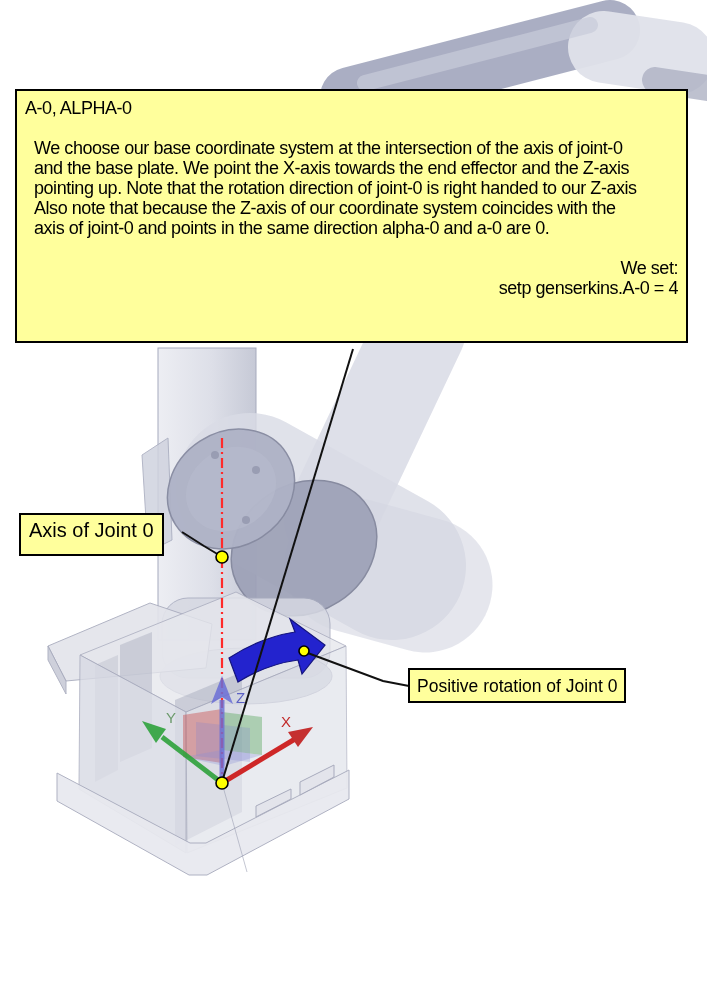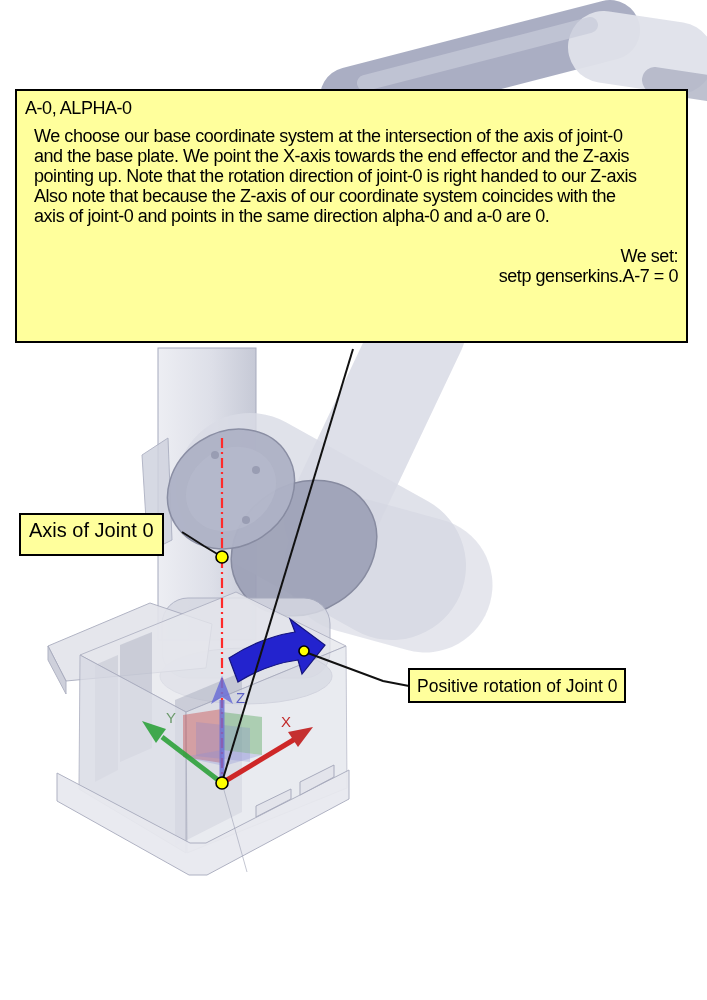--- a/index.html
+++ b/index.html
@@ -14,21 +14,21 @@
   }
   #stage{position:absolute;left:0;top:0;width:707px;height:1000px;}
   svg.scene{position:absolute;left:0;top:0;z-index:1;}
   .info-box{
     position:absolute;left:15px;top:89px;width:673px;height:254px;
     box-sizing:border-box;border:2px solid var(--box-border);
     background:var(--box-fill);z-index:2;
     padding:7px 8px;color:#000;
     font-size:18px;line-height:20px;letter-spacing:-0.45px;
   }
-  .info-title{margin:0 0 8px 0;}
+  .info-title{margin:0 0 20px 0;}
   .info-body{white-space:pre-line;margin:0 0 20px 9px;}
   .info-set{margin:0;text-align:right;}
   .callout{
     position:absolute;background:var(--box-fill);
     border:2px solid var(--box-border);color:#000;z-index:3;
     white-space:nowrap;
   }
   .callout.axis{left:19px;top:513px;font-size:20px;line-height:24px;padding:3px 8px 12px;}
   .callout.rotation{left:408px;top:668px;font-size:17.5px;line-height:21px;padding:6px 7px 4px;}
 </style>
@@ -134,19 +134,19 @@
   </svg>
 
   <div class="info-box">
     <p class="info-title">A-0, ALPHA-0</p>
     <p class="info-body">We choose our base coordinate system at the intersection of the axis of joint-0
 and the base plate. We point the X-axis towards the end effector and the Z-axis
 pointing up. Note that the rotation direction of joint-0 is right handed to our Z-axis
 Also note that because the Z-axis of our coordinate system coincides with the
 axis of joint-0 and points in the same direction alpha-0 and a-0 are 0.</p>
     <p class="info-set">We set:</p>
-    <p class="info-set">setp genserkins.A-7 = 0</p>
+    <p class="info-set">setp genserkins.A-0 = 4</p>
   </div>
 
   <div class="callout axis">Axis of Joint 0</div>
   <div class="callout rotation">Positive rotation of Joint 0</div>
 
 </div>
 
 </body></html>

